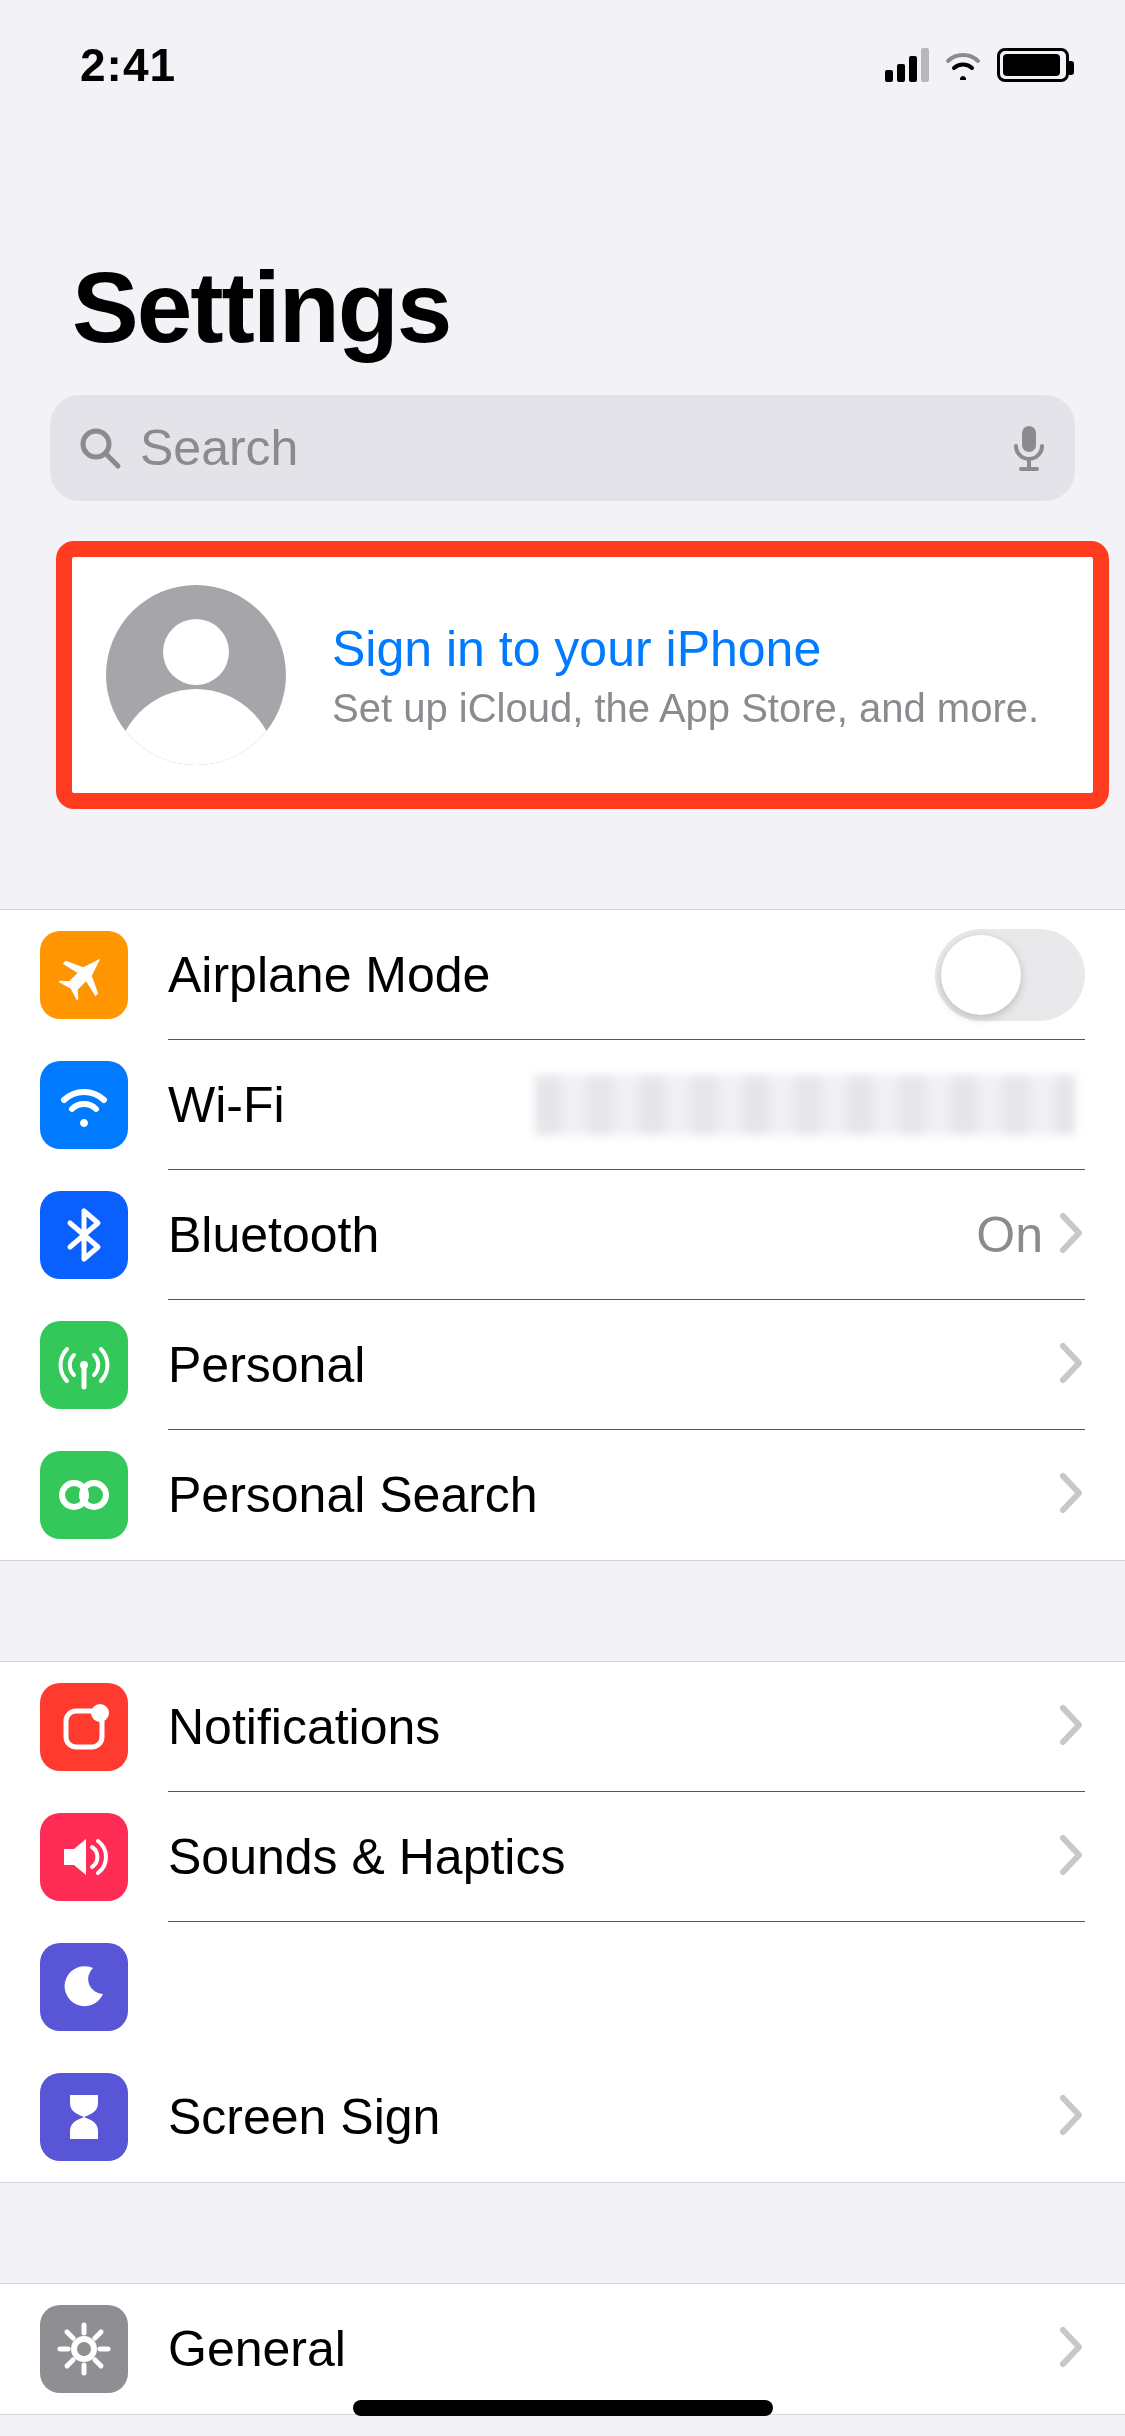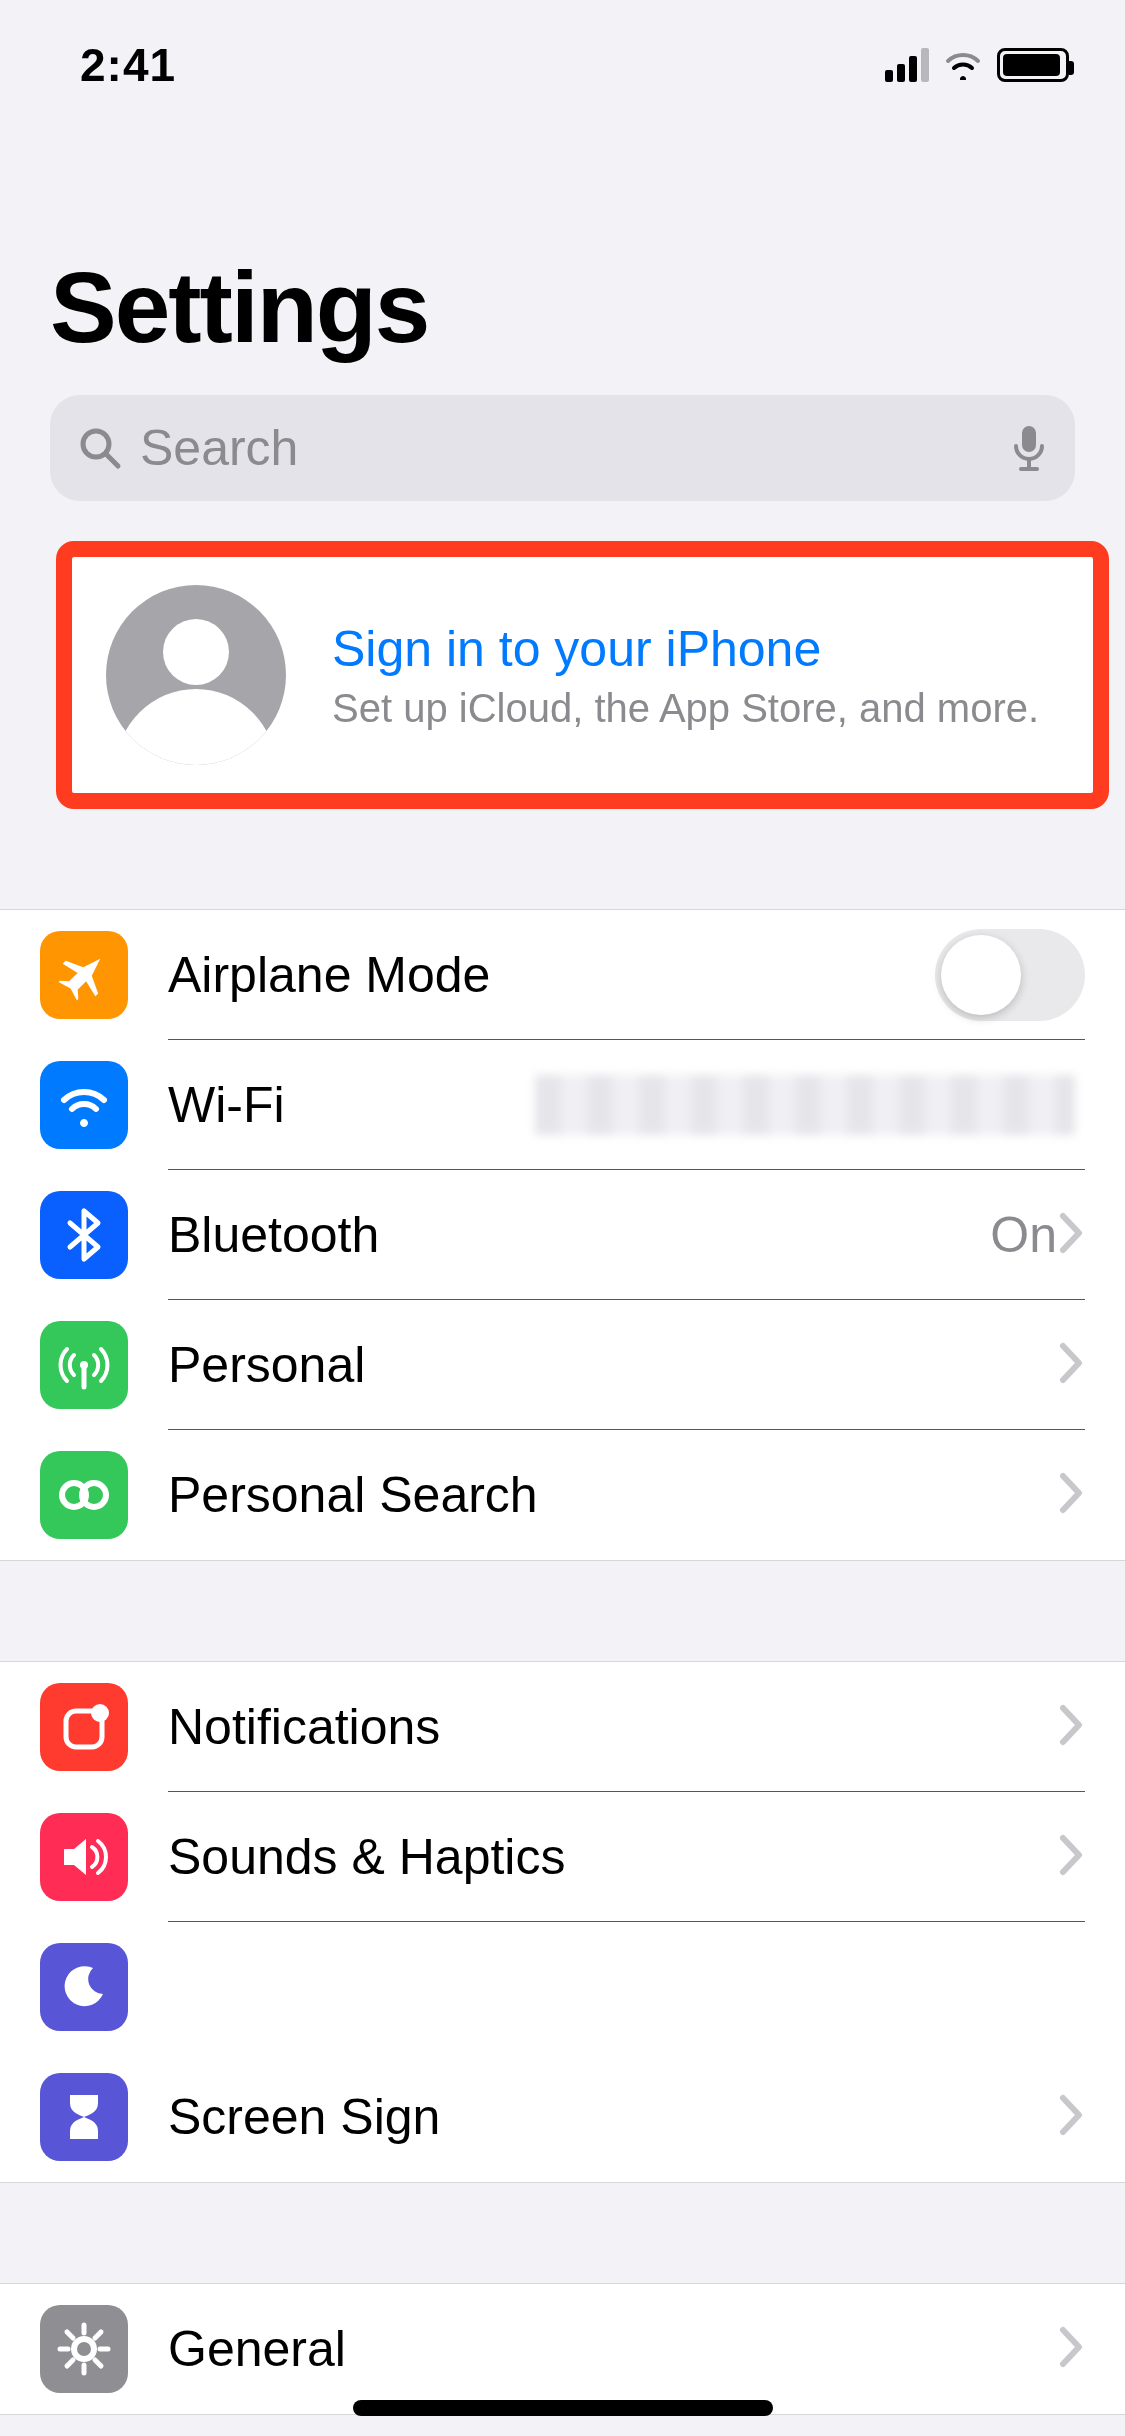--- a/index.html
+++ b/index.html
@@ -44,21 +44,21 @@
   .battery::after {
     content:""; position:absolute; right:-8px; top:10px; width:5px; height:14px;
     background:#000; border-radius:0 3px 3px 0;
   }
   .battery-fill {
     position:absolute; left:3px; top:3px; bottom:3px; right:6px;
     background:#000; border-radius:4px;
   }
 
   
-  .title-area { padding: 120px 50px 0 50px; }
+  .title-area { padding: 120px 50px 0 72px; }
   .page-title { font-size: 100px; font-weight: 700; letter-spacing: -2px; }
 
   
   .search-wrap { padding: 30px 50px 0 50px; }
   .search-field {
     background: #e3e3e9;
     border-radius: 30px;
     height: 106px;
     display: flex;
     align-items: center;
@@ -132,21 +132,21 @@
 
   .app-icon {
     width:88px; height:88px; border-radius:20px;
     margin-right:40px; flex-shrink:0;
     display:flex; align-items:center; justify-content:center;
     color:#fff;
   }
   .app-icon svg { display:block; }
 
   .row-label { font-size:50px; flex:1; }
-  .row-value { font-size:50px; color:#8a8a8f; margin-right:2px; }
+  .row-value { font-size:50px; color:#8a8a8f; margin-right:16px; }
   .chevron { color:#c7c7cc; flex-shrink:0; }
 
   
   .toggle {
     width:150px; height:92px; border-radius:46px; background:#e9e9eb;
     position:relative; flex-shrink:0;
   }
   .toggle-knob {
     position:absolute; left:6px; top:6px; width:80px; height:80px;
     border-radius:50%; background:#fff; box-shadow:0 3px 10px rgba(0,0,0,.2);

